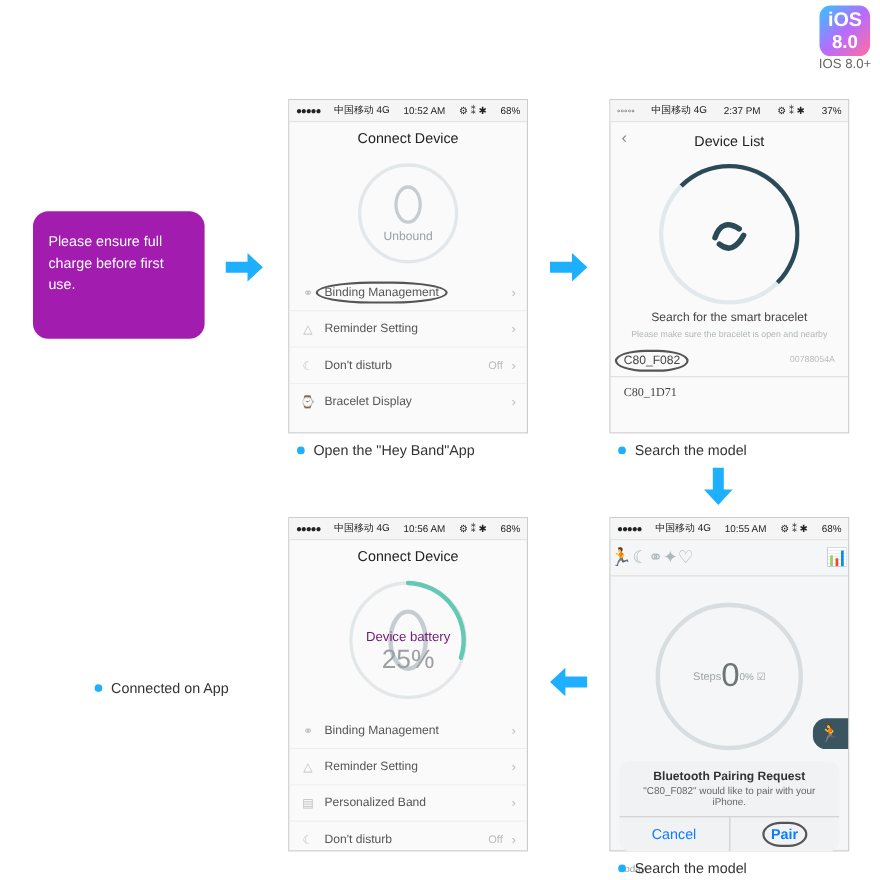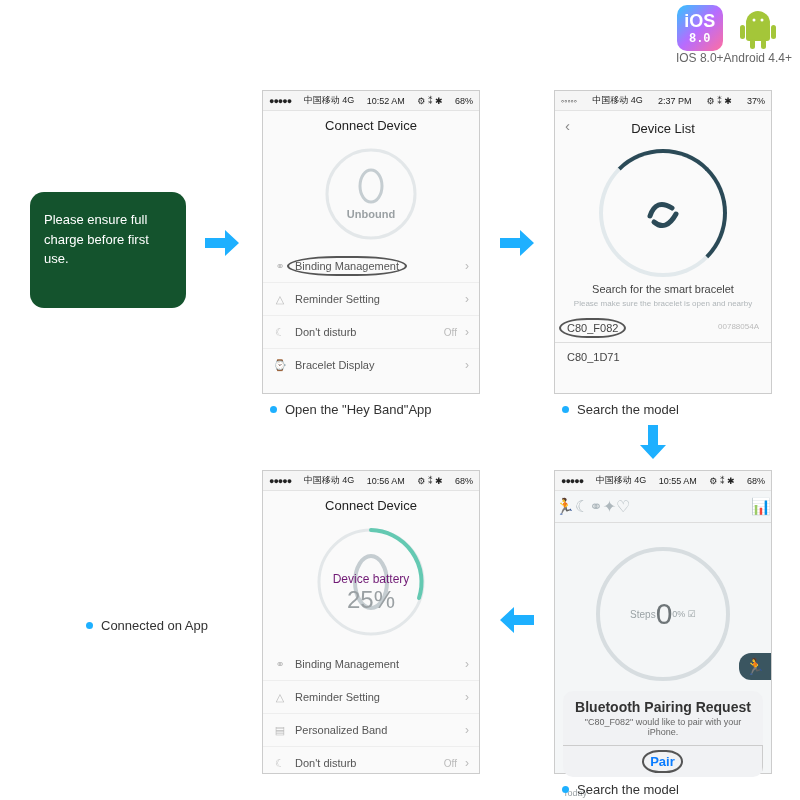--- a/index.html
+++ b/index.html
@@ -1,87 +1,70 @@
 <!DOCTYPE html>
 <html><head>
 <meta charset="utf-8">
 <style>
   html,body{margin:0;padding:0;background:#fff;font-family:-apple-system,Helvetica,Arial,sans-serif;color:#333;}
   #stage{position:relative;width:800px;height:800px;background:#fff;}
   
-  .compat{position:absolute;top:5px;right:8px;display:flex;}
+  .compat{position:absolute;top:5px;right:8px;display:flex;gap:28px;}
   .compat .item{display:flex;flex-direction:column;align-items:center;font-size:12px;color:#666;}
   .compat .badge{width:46px;height:46px;border-radius:10px;display:flex;align-items:center;justify-content:center;font-weight:600;color:#fff;}
   .ios-badge{background:linear-gradient(135deg,#32c5ff,#b66cff,#ff6ea0);font-size:18px;}
-  .ios-badge small{font-size:12px;display:block;text-align:center;font-family:Liberation Mono, monospace;}
+  .ios-badge small{font-size:17px;display:block;text-align:center;}
   .android-badge{background:transparent;}
   .bt-badge{background:#0a5fab;font-size:16px;}
   
-  .blue-box{position:absolute;left:30px;top:192px;width:156px;height:116px;border-radius:14px;background:#14532d;color:#fff;font-size:13px;line-height:1.5;padding:18px 14px;box-sizing:border-box;}
+  .blue-box{position:absolute;left:30px;top:192px;width:156px;height:116px;border-radius:14px;background:#a21caf;color:#fff;font-size:13px;line-height:1.5;padding:18px 14px;box-sizing:border-box;}
   
   .arrow{position:absolute;font-size:30px;color:#1EB0FF;font-weight:bold;}
   .arrow svg{display:block;}
   
   .phone{position:absolute;width:218px;border:1px solid #ccc;background:#fafafa;box-sizing:border-box;}
   .status{display:flex;justify-content:space-between;align-items:center;font-size:9px;color:#222;background:#f5f5f5;padding:3px 6px;border-bottom:1px solid #e3e3e3;}
   .status .dots{letter-spacing:-1px;}
   .ptitle{font-size:13px;text-align:center;font-weight:500;padding:7px 0;color:#222;}
-  .ring{width:96px;height:96px;margin:6px auto 8px;display:flex;align-items:center;justify-content:flex-end;font-weight:bold;}
+  .ring{width:96px;height:96px;margin:6px auto 8px;display:flex;align-items:center;justify-content:flex-end;}
   .rowitem{display:flex;align-items:center;padding:9px 10px;border-bottom:1px solid #eee;font-size:11px;color:#555;gap:8px;}
   .rowitem .ric{width:14px;height:14px;flex:0 0 14px;display:flex;align-items:center;justify-content:center;color:#bbb;}
   .rowitem .txt{flex:1;}
   .rowitem .chev{color:#bbb;font-size:12px;}
   .circled{position:relative;display:inline-block;}
   .circled::after{content:"";position:absolute;left:-8px;right:-8px;top:-4px;bottom:-4px;border:2px solid #555;border-radius:50%/60%;}
   
   .cap{position:absolute;display:flex;align-items:center;gap:8px;font-size:13px;color:#333;}
   .cap .b{width:7px;height:7px;border-radius:50%;background:#1EB0FF;}
   
   .spinner{width:120px;height:120px;border:4px solid #e2e9ec;border-top-color:#2b4a57;border-right-color:#2b4a57;border-radius:50%;margin:6px auto;position:relative;display:flex;align-items:center;justify-content:center;}
   .devrow{font-size:11px;color:#444;padding:8px 12px;border-bottom:1px solid #ddd;}
   .devsub{font-size:8px;color:#bbb;}
   
   .dash-top{display:flex;justify-content:space-around;padding:6px 0;border-bottom:1px solid #ddd;color:#aeb8bd;}
   .steps-circle{width:126px;height:126px;border:4px solid #d7dde0;border-radius:50%;margin:24px auto 10px;display:flex;flex-direction:row;align-items:center;justify-content:center;color:#9ba3a6;}
   .popup{background:#f1f2f4;border-radius:10px;margin:8px;overflow:hidden;}
-  .popup .pt{font-size:14px;font-weight:600;text-align:center;padding-top:8px;}
+  .popup .pt{font-size:11px;font-weight:600;text-align:center;padding-top:8px;}
   .popup .pd{font-size:9px;color:#666;text-align:center;padding:2px 18px 8px;}
   .popup .pbtns{display:flex;border-top:1px solid #ccc;}
   .popup .pbtns div{flex:1;text-align:center;padding:8px 0;font-size:13px;color:#0a7cff;}
   .popup .pbtns div:first-child{border-right:1px solid #ccc;}
 </style>
 </head>
 <body>
 
 <div id="stage">
 
   <div class="compat">
     <div class="item">
       <div class="badge ios-badge">
         <div><span>iOS</span><small>8.0</small></div>
       </div>
       <span>IOS 8.0+</span>
     </div>
-    <div class="item">
-      <div class="badge android-badge">
-        <svg width="46" height="46" viewBox="0 0 46 46">
-            <g fill="#a4c639">
-              <circle cx="23" cy="18" r="12"></circle>
-              <rect x="11" y="18" width="24" height="18" rx="3"></rect>
-              <rect x="5" y="20" width="5" height="14" rx="2.5"></rect>
-              <rect x="36" y="20" width="5" height="14" rx="2.5"></rect>
-              <rect x="15" y="34" width="5" height="10" rx="2.5"></rect>
-              <rect x="26" y="34" width="5" height="10" rx="2.5"></rect>
-            </g>
-            <circle cx="19" cy="15" r="1.5" fill="#fff"></circle>
-            <circle cx="27" cy="15" r="1.5" fill="#fff"></circle>
-          </svg>
-      </div>
-      <span>Android 4.4+</span>
-    </div>
   </div>
 
   <div class="blue-box">
     <span>Please ensure full charge before first use.</span>
   </div>
 
   <div class="arrow" style="left:205px;top:228px;">
     <svg width="34" height="30" viewBox="0 0 34 30">
         <path d="M0 10 H20 V2 L34 15 L20 28 V20 H0 Z" fill="#1EB0FF"></path>
       </svg>
@@ -160,21 +143,21 @@
           <path d="M8 24 Q14 6 30 16" fill="none" stroke="#2b4a57" stroke-width="5" stroke-linecap="round"></path>
           <path d="M12 30 Q24 40 34 22" fill="none" stroke="#2b4a57" stroke-width="5" stroke-linecap="round"></path>
         </svg>
     </div>
     <div style="text-align:center;font-size:11px;color:#444;margin-top:4px;">Search for the smart bracelet</div>
     <div style="text-align:center;font-size:8px;color:#b0b6b9;margin:4px 0 6px;">Please make sure the bracelet is open and nearby</div>
     <div class="devrow">
       <span class="circled">C80_F082</span>
       <span class="devsub" style="float:right;">00788054A</span>
     </div>
-    <div class="devrow" style="border:none;">
+    <div class="devrow" style="border:none;font-family:Liberation Serif, serif;">
       <span>C80_1D71</span>
     </div>
   </div>
   <div class="cap" style="left:562px;top:402px;">
     <span class="b"></span>
     <span>Search the model</span>
   </div>
 
   <div class="phone" style="left:554px;top:470px;height:304px;background:#f4f6f7;">
     <div class="status">
@@ -195,20 +178,21 @@
     <div class="steps-circle">
       <span style="font-size:10px;">Steps</span>
       <span style="font-size:30px;color:#6e7578;font-weight:300;">0</span>
       <span style="font-size:9px;">0% ☑</span>
     </div>
     <div style="position:absolute;right:0;top:182px;background:#3a5560;color:#fff;padding:4px 6px;border-radius:12px 0 0 12px;">🏃</div>
     <div class="popup">
       <div class="pt">Bluetooth Pairing Request</div>
       <div class="pd">"C80_F082" would like to pair with your iPhone.</div>
       <div class="pbtns">
+        <div>Cancel</div>
         <div><span class="circled" style="font-weight:600;">Pair</span></div>
       </div>
     </div>
     <div style="font-size:9px;color:#9aa1a4;padding:3px 8px;">Today</div>
   </div>
   <div class="cap" style="left:562px;top:782px;">
     <span class="b"></span>
     <span>Search the model</span>
   </div>
 

